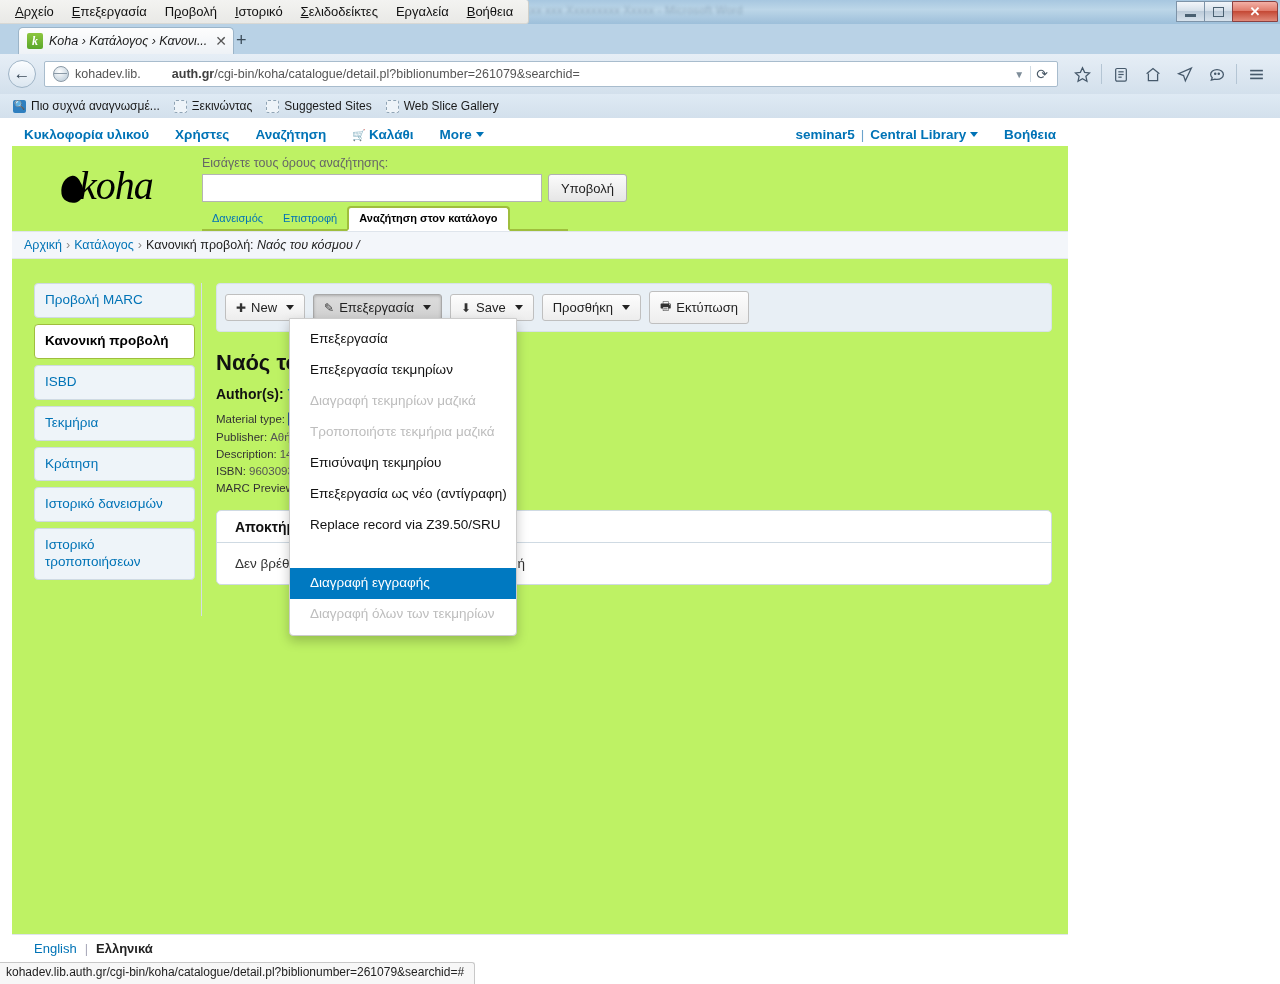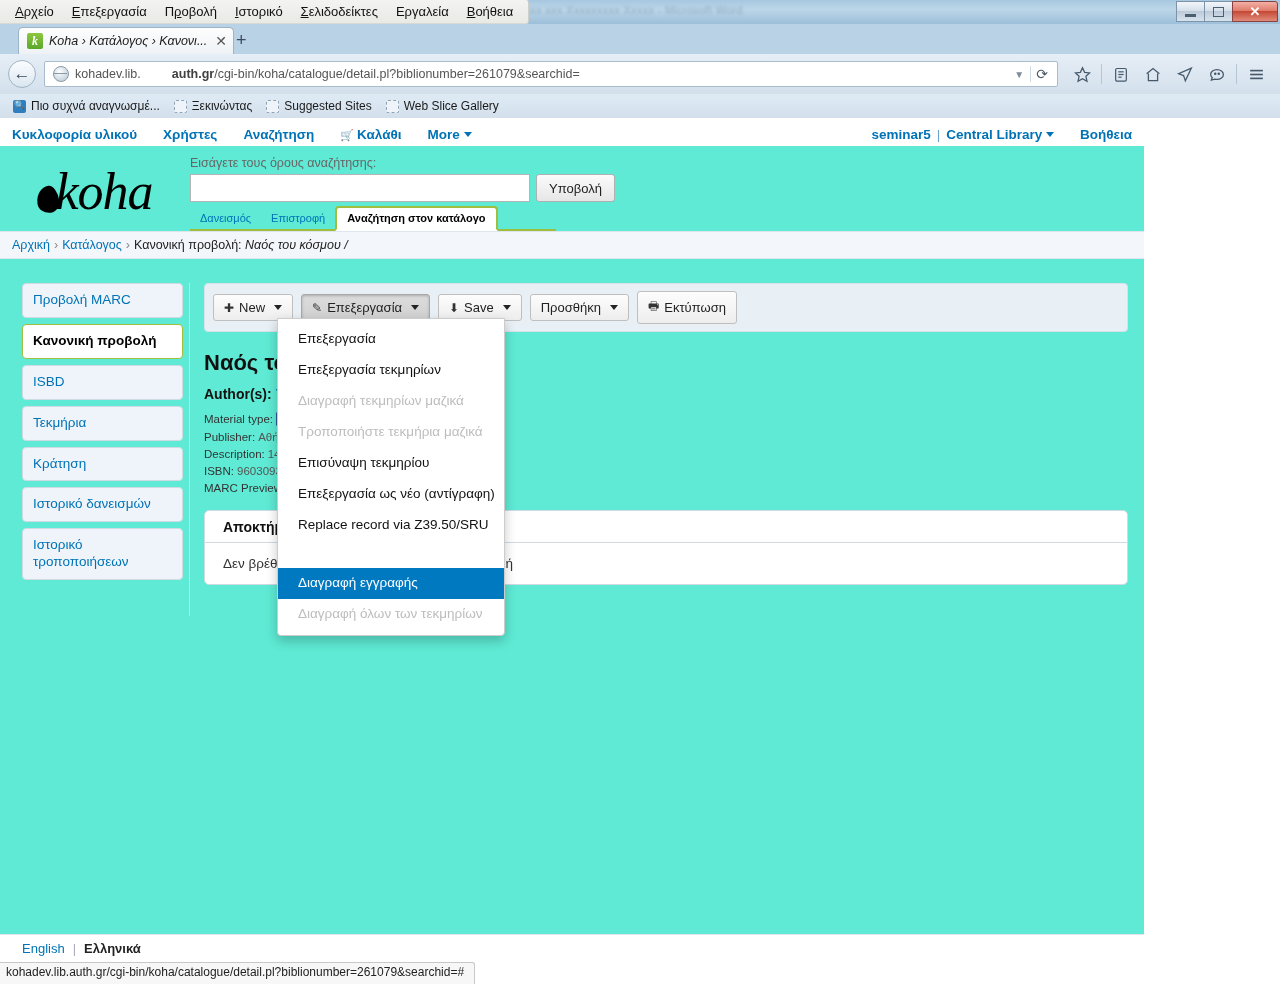--- a/index.html
+++ b/index.html
@@ -147,22 +147,22 @@
   .bm .bmicon.star {
     border: none; background: #2f7fbf; border-radius: 2px;
     position: relative;
   }
   .bm .bmicon.star:after {
     content:"\1F50D"; font-size:9px; color:#fff; position:absolute; left:1px; top:0px;
   }
 
   
   .page {
-    position: absolute; top: 118px; left: 0; width: 1144px; height: 844px;
-    background: #5eead4; overflow: hidden;
+    position: absolute; top: 118px; left: 12px; width: 1056px; height: 844px;
+    background: #bef264; overflow: hidden;
   }
 
   .koha-topnav {
     height: 28px; background: #ffffff;
     display: flex; align-items: center; padding: 4px 12px 0 12px;
     font-size: 13.5px;
   }
   .koha-topnav a {
     color: #0073b6; font-weight: bold; text-decoration: none;
     padding: 0 16px 0 0; margin-right: 10px; white-space: nowrap; cursor: pointer;
@@ -172,21 +172,21 @@
   .koha-topnav .right a { font-weight: bold; color:#0073b6; padding:0; margin:0;}
   .koha-topnav .right .pipe { color:#6ba3cc; margin: 0 6px; }
   .caret { display:inline-block; width:0;height:0;border-left:4px solid transparent;border-right:4px solid transparent;border-top:5px solid currentColor; margin-left:4px; vertical-align: middle;}
 
   .koha-header {
     display: flex; align-items: flex-start; padding: 6px 0 0 0;
     height: 85px; position: relative;
   }
   .koha-logo {
     width: 190px; text-align: center; padding-top: 10px; flex: none;
-    font-family: "Liberation Serif", serif; font-size: 52px; font-style: italic;
+    font-family: "Liberation Serif", serif; font-size: 40px; font-style: italic;
     color: #000; position: relative; letter-spacing: -1px;
   }
   .koha-logo .dot {
     display:inline-block; width: 22px; height: 27px; background:#000;
     border-radius: 60% 40% 45% 55% / 60% 60% 40% 40%;
     vertical-align: -4px; margin-right: -4px;
     transform: rotate(-8deg);
   }
   .searchbox { padding-top: 4px; }
   .searchbox .lbl { font-size: 12.5px; color: #666; margin-bottom: 4px; }

